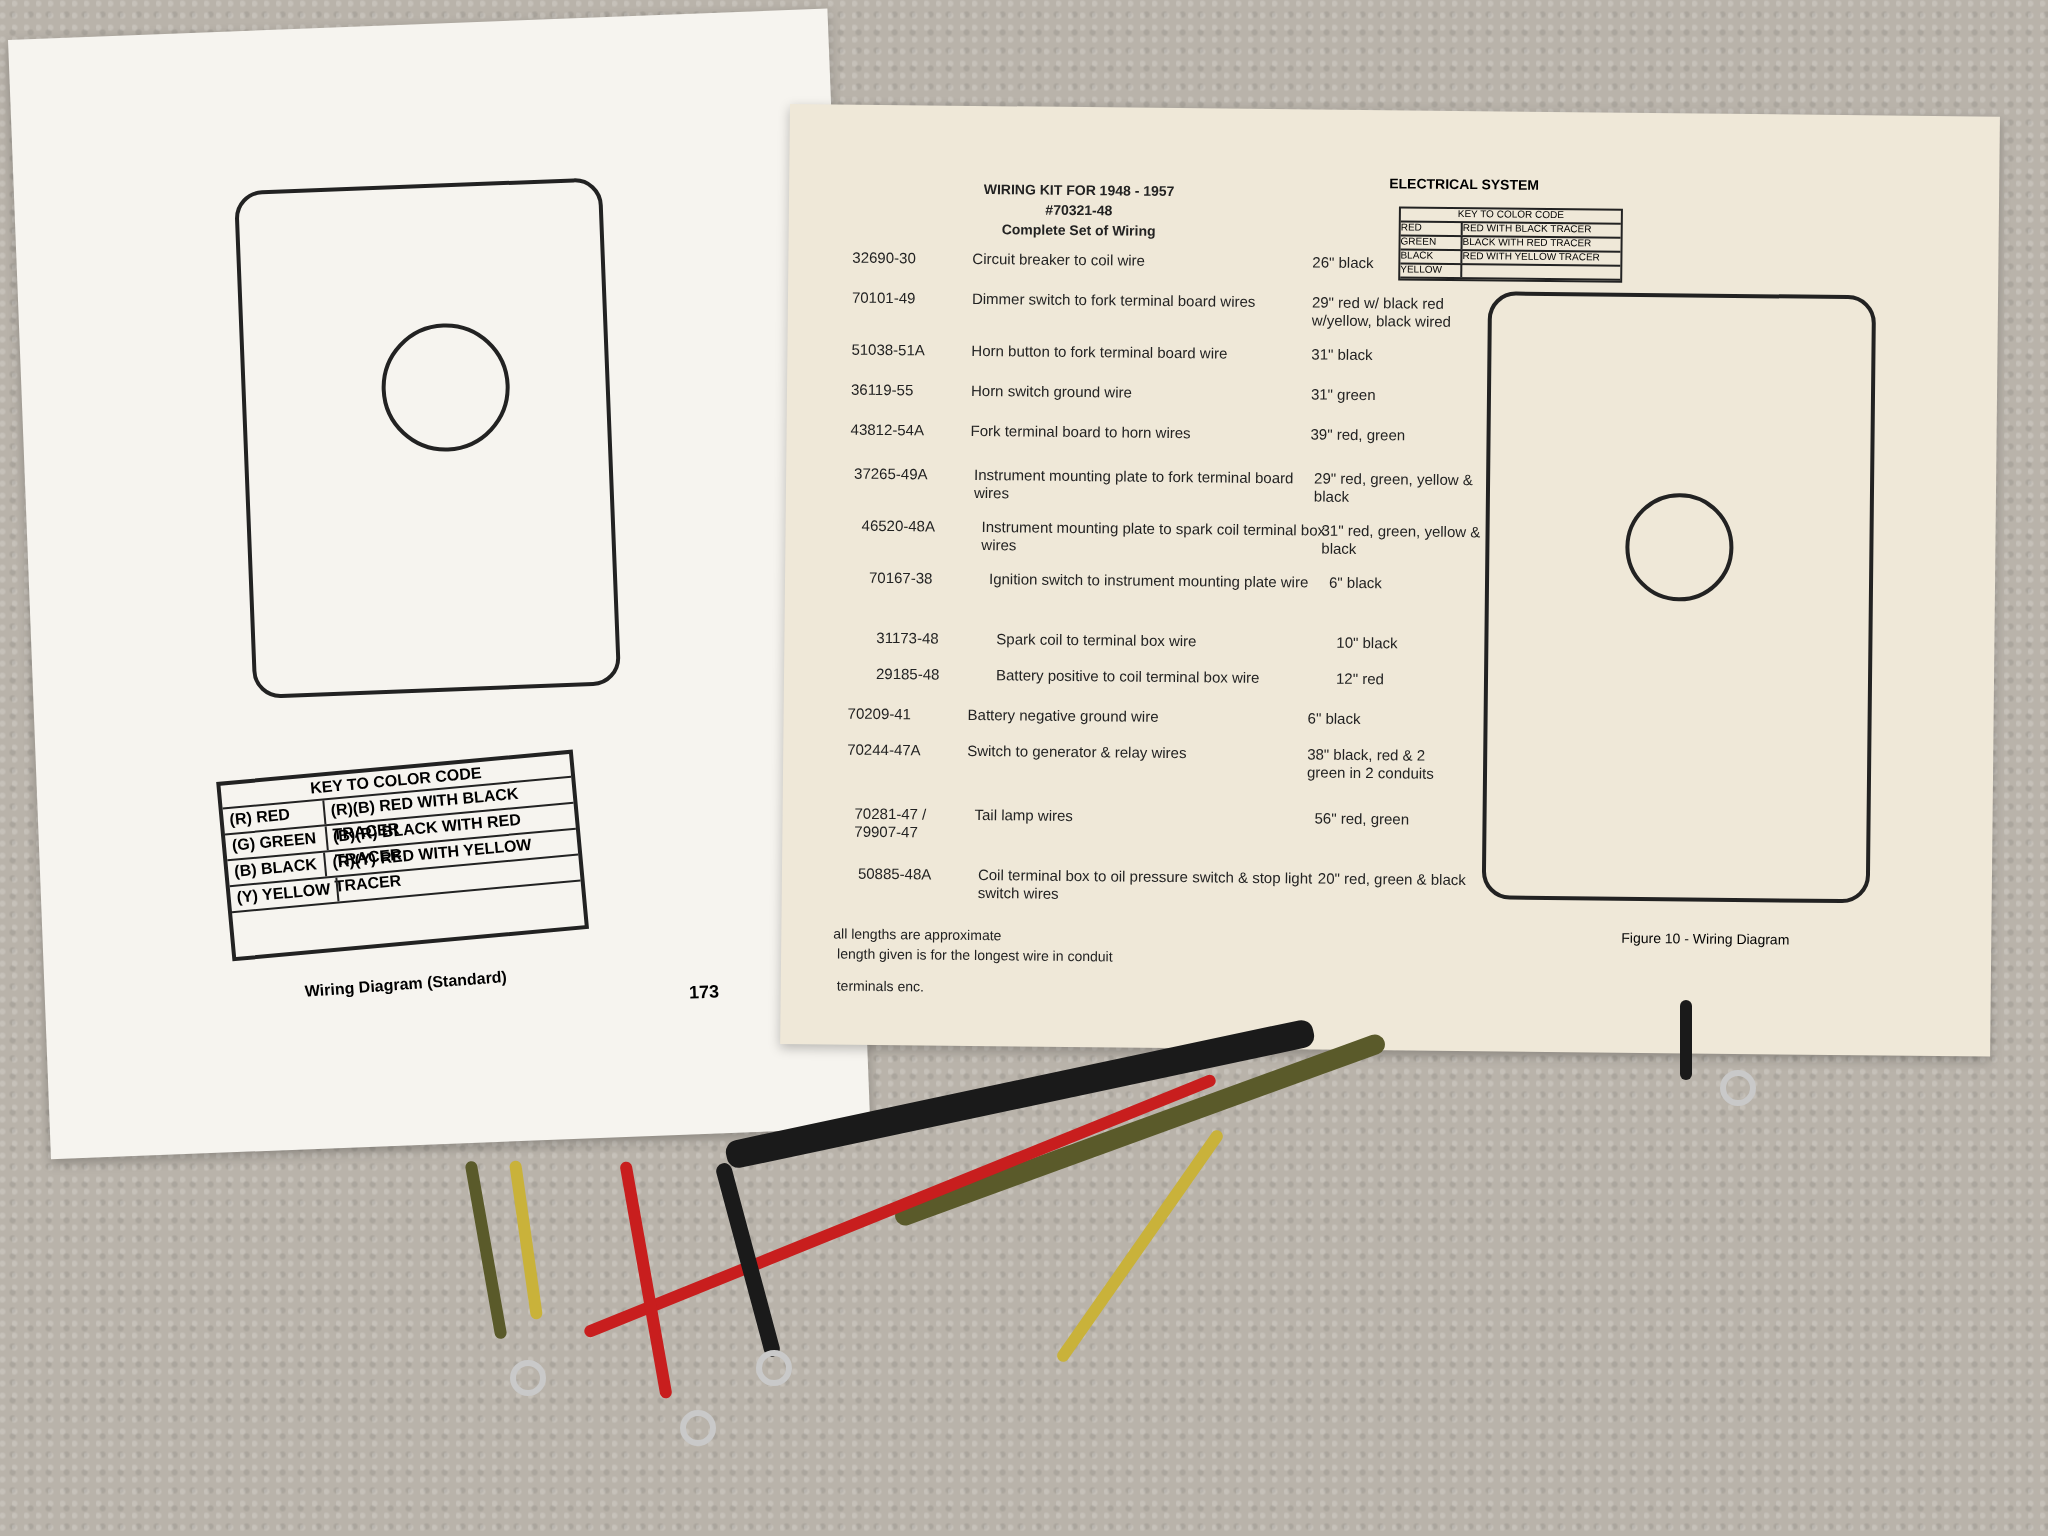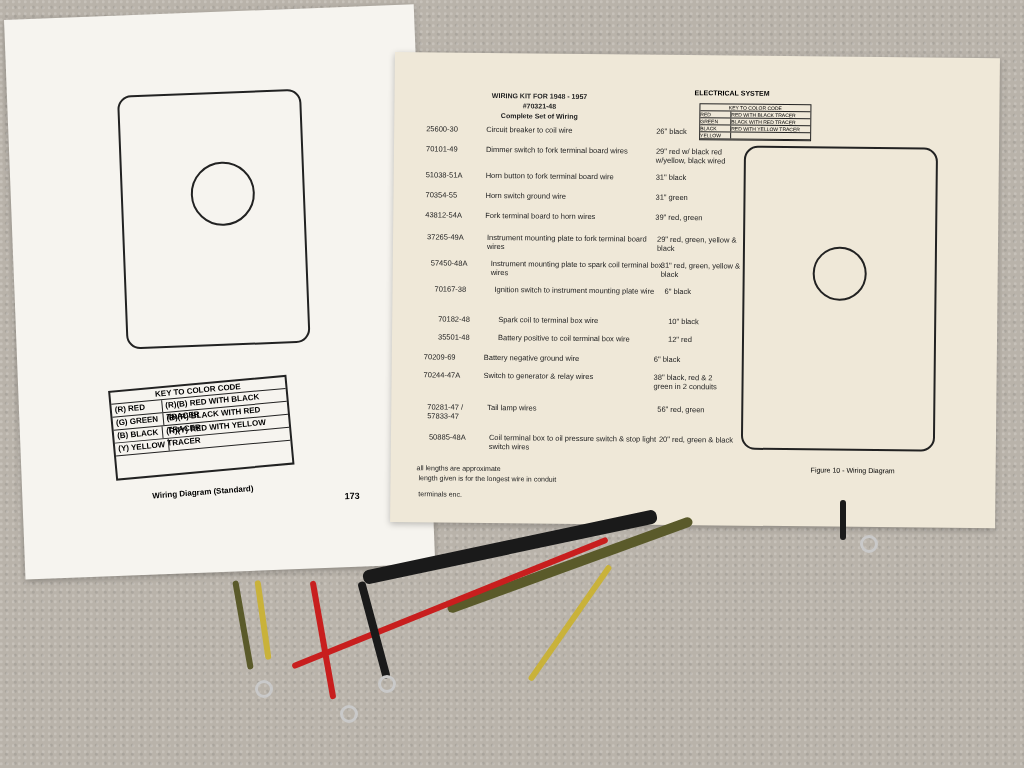--- a/index.html
+++ b/index.html
@@ -81,81 +81,81 @@
 </div>
 
 <div class="sheet sheet-right">
   <div class="kit-header">
     <div>WIRING KIT FOR 1948 - 1957</div>
     <div>#70321-48</div>
     <div>Complete Set of Wiring</div>
   </div>
 
   <div class="kit-row" style="left:32px;top:72px;width:320px;height:20px;">
-      <span class="code">25600-30</span>
+      <span class="code">32690-30</span>
       <span class="desc">Circuit breaker to coil wire</span>
       <span class="len">26" black</span>
     </div>
   <div class="kit-row" style="left:32px;top:92px;width:320px;height:22px;">
       <span class="code">70101-49</span>
       <span class="desc">Dimmer switch to fork terminal board wires</span>
       <span class="len">29" red w/ black red w/yellow, black wired</span>
     </div>
   <div class="kit-row" style="left:32px;top:118px;width:320px;height:20px;">
       <span class="code">51038-51A</span>
       <span class="desc">Horn button to fork terminal board wire</span>
       <span class="len">31" black</span>
     </div>
   <div class="kit-row" style="left:32px;top:138px;width:320px;height:20px;">
-      <span class="code">70354-55</span>
+      <span class="code">36119-55</span>
       <span class="desc">Horn switch ground wire</span>
       <span class="len">31" green</span>
     </div>
   <div class="kit-row" style="left:32px;top:158px;width:320px;height:20px;">
       <span class="code">43812-54A</span>
       <span class="desc">Fork terminal board to horn wires</span>
       <span class="len">39" red, green</span>
     </div>
   <div class="kit-row" style="left:34px;top:180px;width:320px;height:26px;">
       <span class="code">37265-49A</span>
       <span class="desc">Instrument mounting plate to fork terminal board wires</span>
       <span class="len">29" red, green, yellow &amp; black</span>
     </div>
   <div class="kit-row" style="left:38px;top:206px;width:320px;height:26px;">
-      <span class="code">57450-48A</span>
+      <span class="code">46520-48A</span>
       <span class="desc">Instrument mounting plate to spark coil terminal box wires</span>
       <span class="len">31" red, green, yellow &amp; black</span>
     </div>
   <div class="kit-row" style="left:42px;top:232px;width:320px;height:26px;">
       <span class="code">70167-38</span>
       <span class="desc">Ignition switch to instrument mounting plate wire</span>
       <span class="len">6" black</span>
     </div>
   <div class="kit-row" style="left:46px;top:262px;width:320px;height:20px;">
-      <span class="code">70182-48</span>
+      <span class="code">31173-48</span>
       <span class="desc">Spark coil to terminal box wire</span>
       <span class="len">10" black</span>
     </div>
   <div class="kit-row" style="left:46px;top:280px;width:320px;height:20px;">
-      <span class="code">35501-48</span>
+      <span class="code">29185-48</span>
       <span class="desc">Battery positive to coil terminal box wire</span>
       <span class="len">12" red</span>
     </div>
   <div class="kit-row" style="left:32px;top:300px;width:320px;height:20px;">
-      <span class="code">70209-69</span>
+      <span class="code">70209-41</span>
       <span class="desc">Battery negative ground wire</span>
       <span class="len">6" black</span>
     </div>
   <div class="kit-row" style="left:32px;top:318px;width:320px;height:26px;">
       <span class="code">70244-47A</span>
       <span class="desc">Switch to generator &amp; relay wires</span>
       <span class="len">38" black, red &amp; 2 green in 2 conduits</span>
     </div>
   <div class="kit-row" style="left:36px;top:350px;width:320px;height:26px;">
-      <span class="code">70281-47 / 57833-47</span>
+      <span class="code">70281-47 / 79907-47</span>
       <span class="desc">Tail lamp wires</span>
       <span class="len">56" red, green</span>
     </div>
   <div class="kit-row" style="left:38px;top:380px;width:320px;height:26px;">
       <span class="code">50885-48A</span>
       <span class="desc">Coil terminal box to oil pressure switch &amp; stop light switch wires</span>
       <span class="len">20" red, green &amp; black</span>
     </div>
 
   <div class="kit-note" style="left:26px;top:412px;">all lengths are approximate</div>

